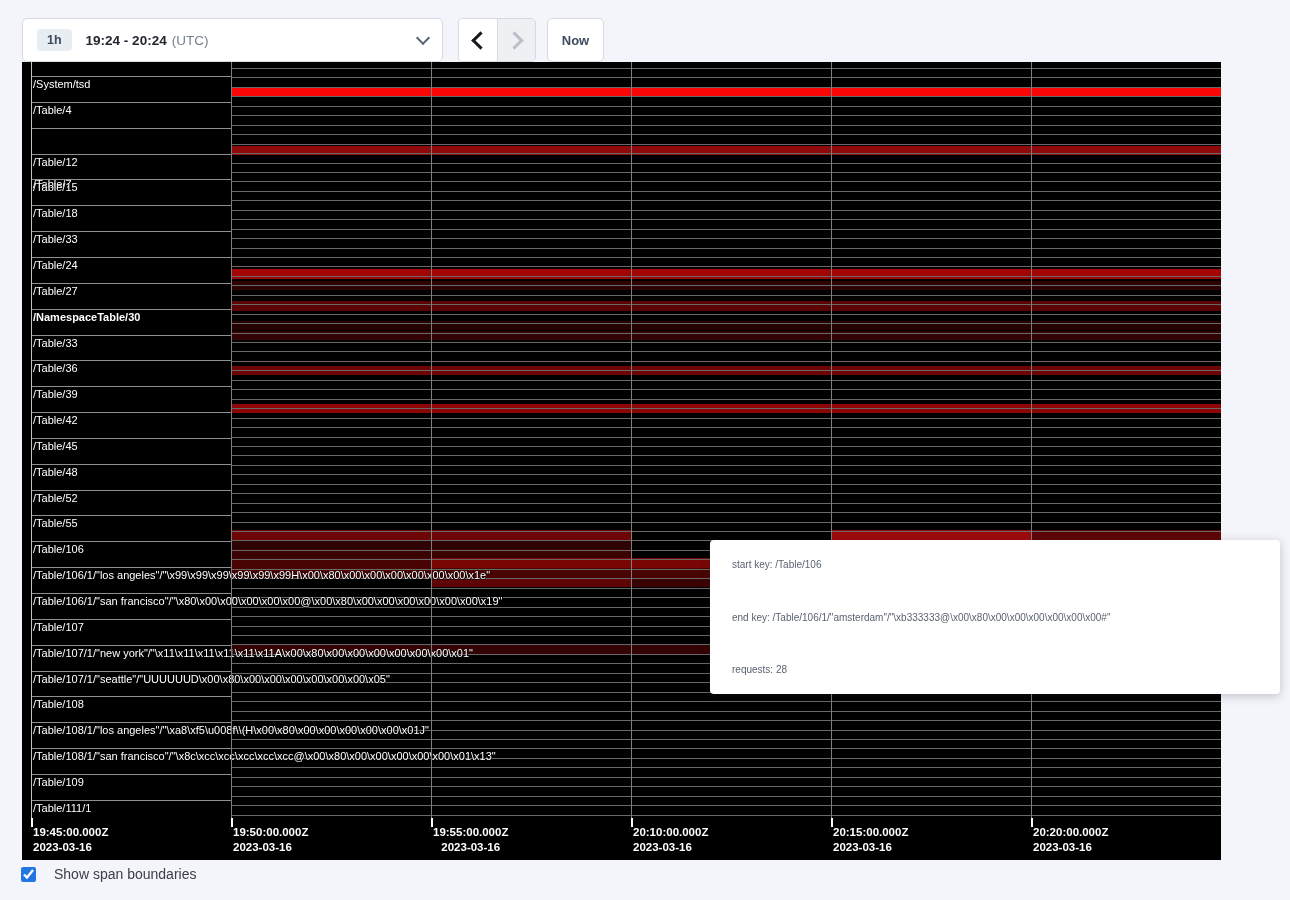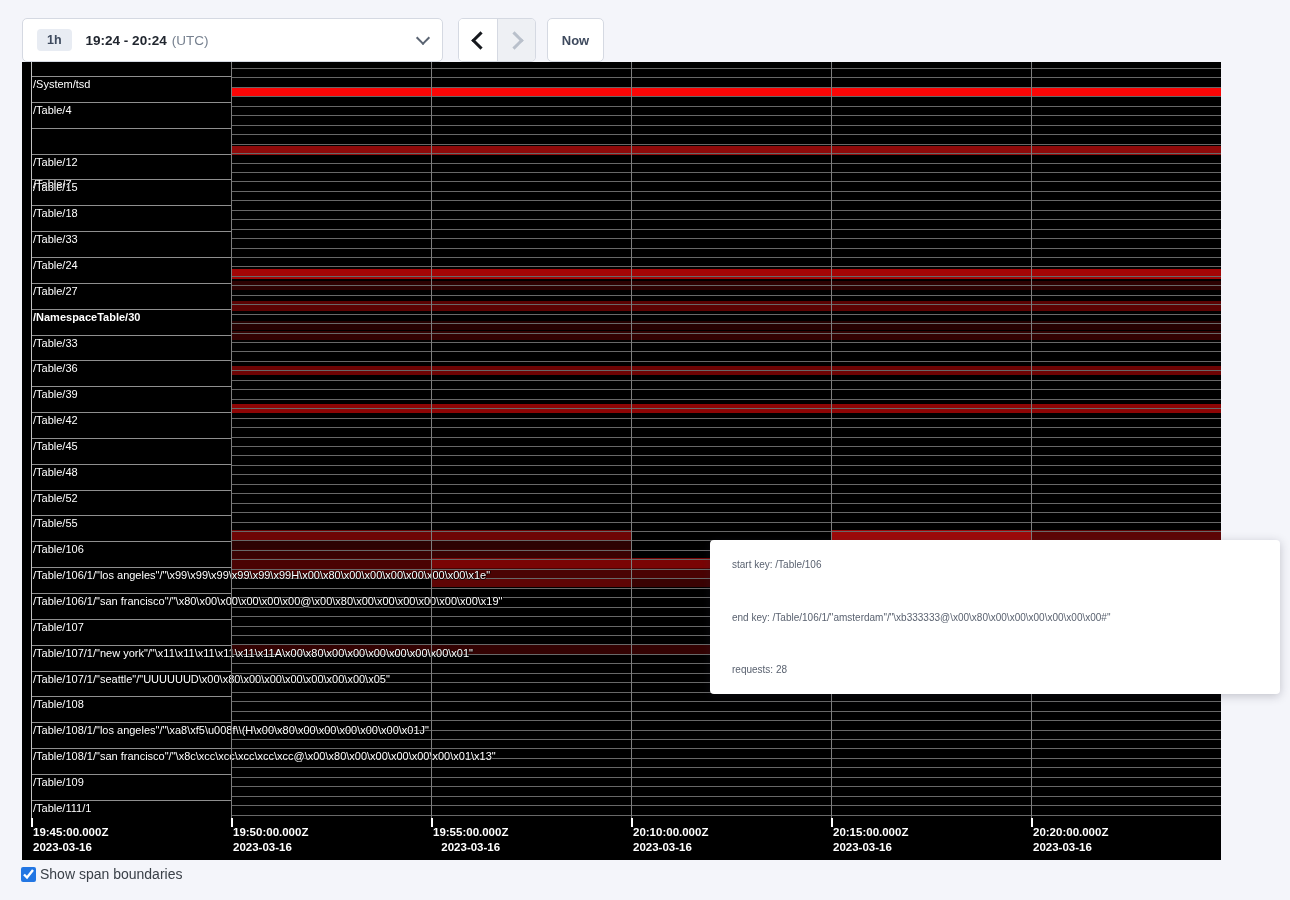--- a/index.html
+++ b/index.html
@@ -33,21 +33,21 @@
   .tick{width:2px;height:9px;background:#fff;}
   .rowlabel{color:#fff;font-size:11px;line-height:13px;white-space:nowrap;text-shadow:0 1px 0 #000,1px 0 0 #000;}
   .axlabel{color:#fff;font-size:11.5px;font-weight:bold;line-height:15px;white-space:pre;}
 
   
   .tooltip{position:absolute;left:710px;top:540px;width:570px;height:154px;background:#fff;border-radius:4px;
     box-shadow:0 2px 10px rgba(40,40,60,.25);box-sizing:border-box;padding:15px 22px;display:flex;flex-direction:column;justify-content:space-between;z-index:5;}
   .tooltip div{font-size:10px;color:#5a6270;line-height:19px;white-space:nowrap;overflow:hidden;}
 
   
-  .cbrow{position:absolute;left:21px;top:866px;display:flex;align-items:center;gap:4px;}
+  .cbrow{position:absolute;left:21px;top:866px;display:flex;align-items:center;gap:18px;}
   .cbrow input{width:15px;height:15px;accent-color:#2276e3;margin:0;cursor:pointer;}
   .cbrow label{font-size:14px;color:#3a4048;cursor:pointer;}
 </style>
 </head>
 <body>
 
 <div class="toolbar">
   <div class="range-select">
     <span class="range-chip">1h</span>
     <span class="range-text">19:24 - 20:24</span>

